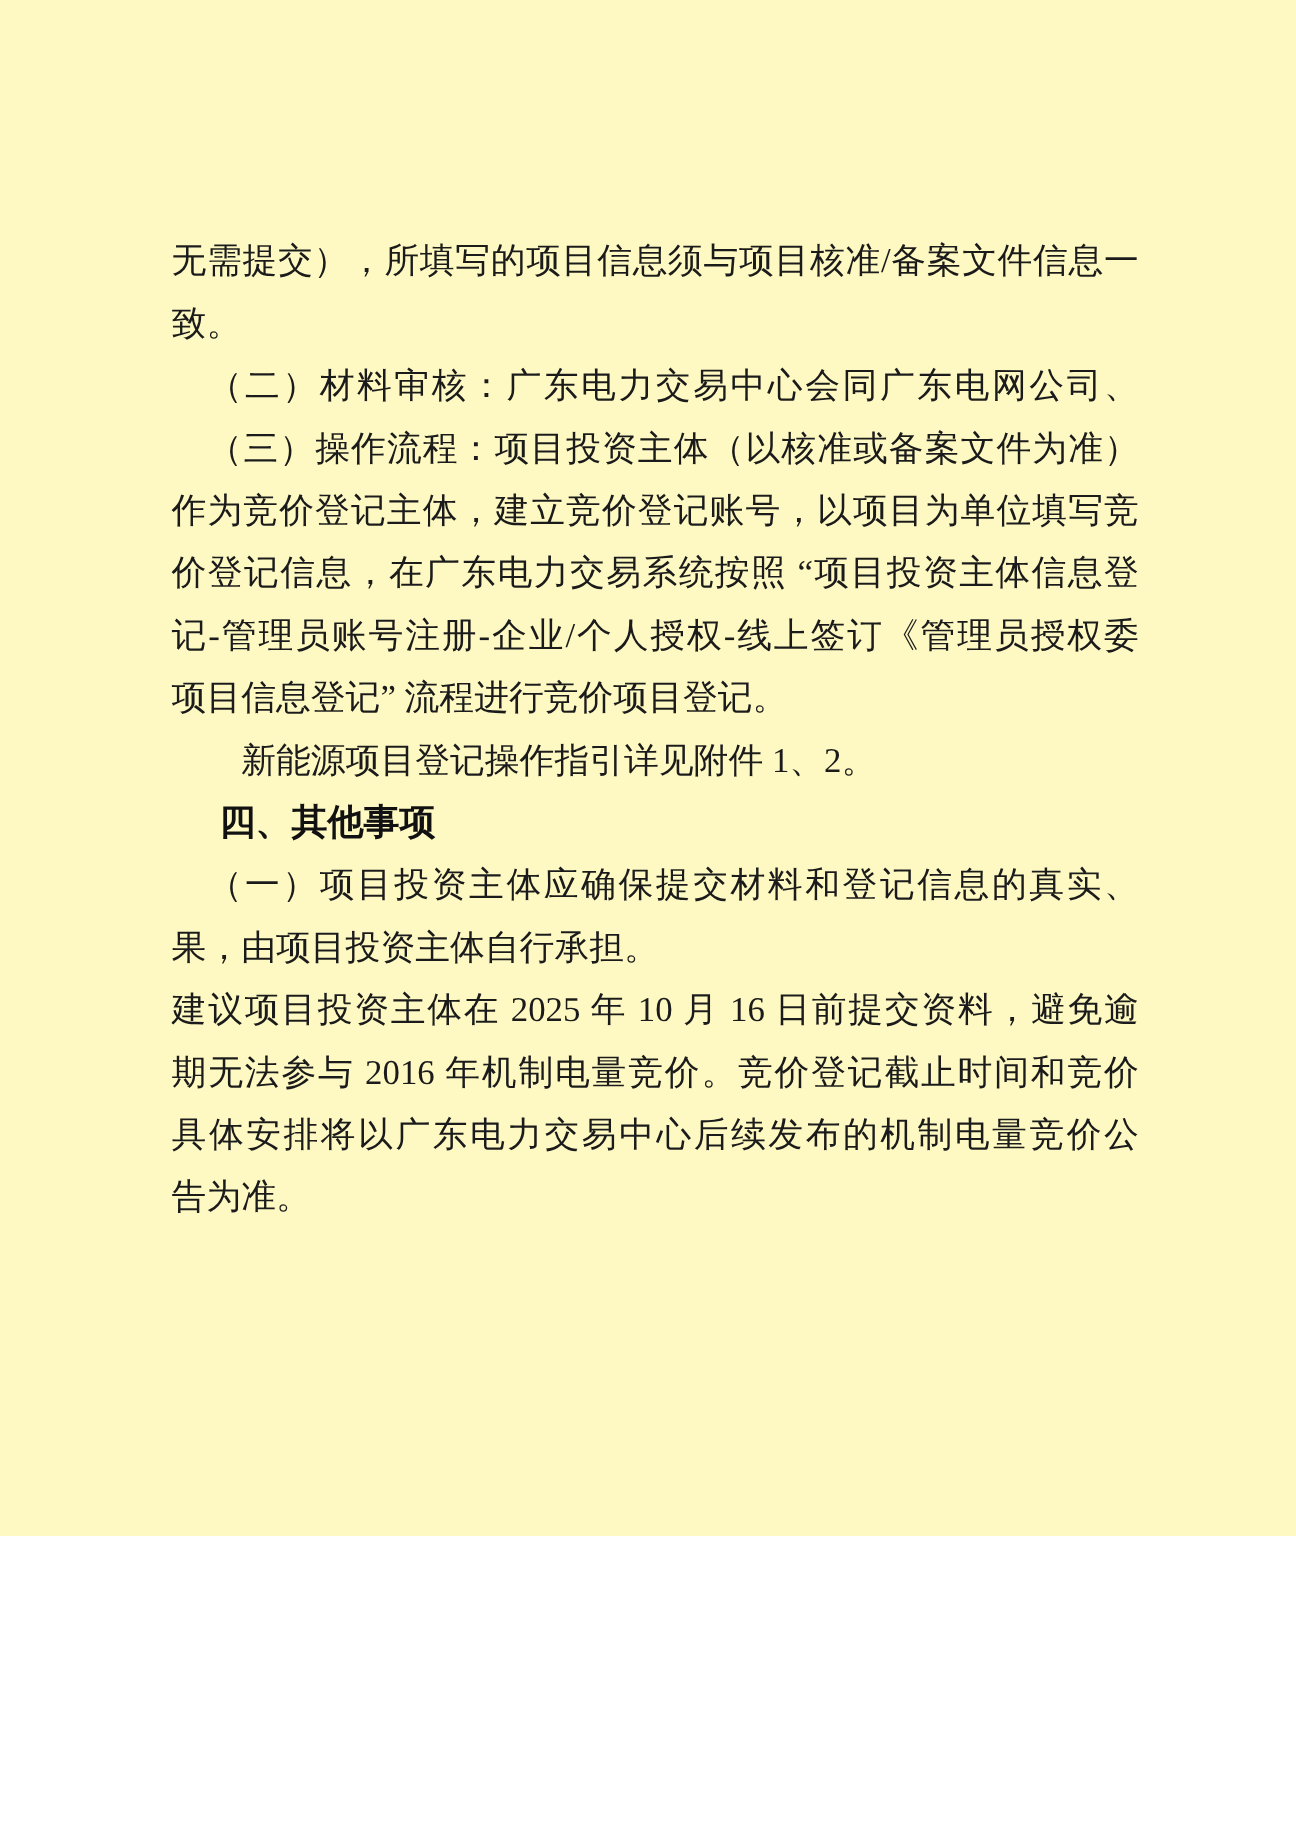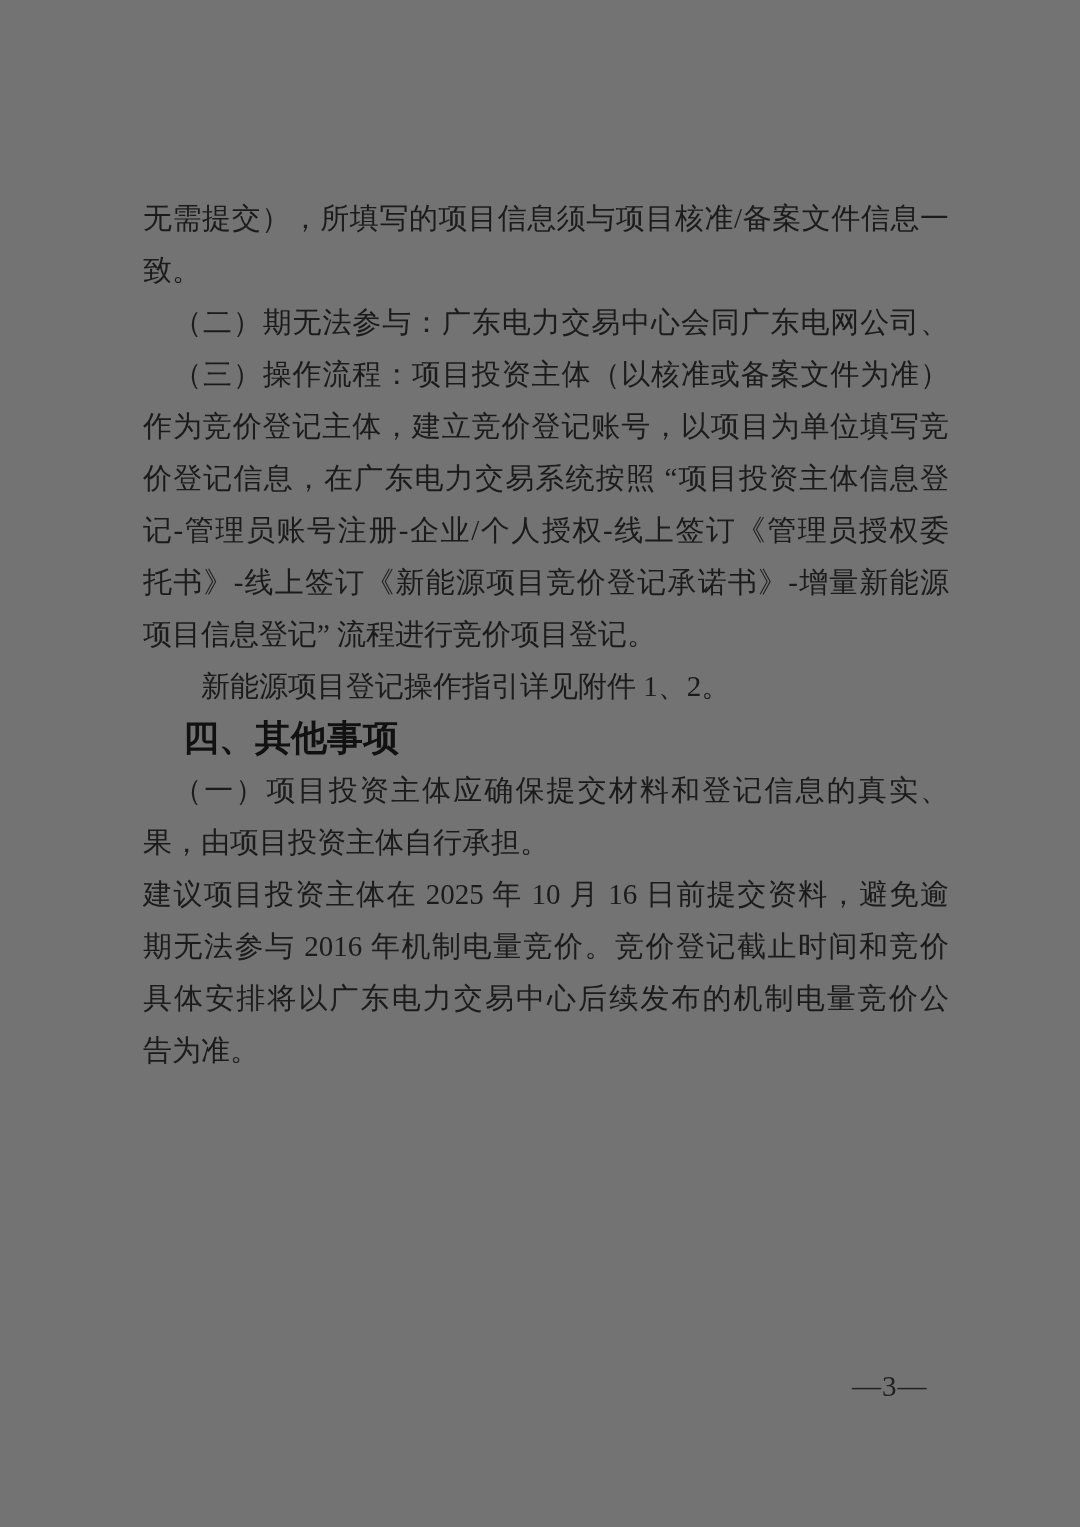--- a/index.html
+++ b/index.html
@@ -3,22 +3,22 @@
 <meta charset="utf-8">
 <style>
   html, body {
     margin: 0;
     padding: 0;
     background: #ffffff;
   }
   .page {
     position: relative;
     width: 1080px;
-    height: 1527px;
-    background: #737373;
+    height: 1280px;
+    background: #fef9c3;
     overflow: hidden;
   }
   .content {
     position: absolute;
     left: 143px;
     top: 192px;
     width: 806px;
   }
   .ln {
     font-family: "Liberation Serif", serif;
@@ -35,21 +35,21 @@
     text-align-last: justify;
   }
   
   .ip { text-indent: 30px; }
   
   .i2 { text-indent: 58px; }
   
   .hd {
     font-family: "Liberation Sans", sans-serif;
     font-weight: 700;
-    font-size: 36px;
+    font-size: 30px;
     text-indent: 40px;
     color: #111111;
   }
   .pageno {
     position: absolute;
     left: 852px;
     top: 1366px;
     font-family: "Liberation Serif", serif;
     font-size: 29px;
     line-height: 40px;
@@ -57,26 +57,25 @@
     letter-spacing: 1px;
   }
 </style>
 </head>
 <body>
 
 <div class="page">
   <div class="content">
     <div class="ln j">无需提交），所填写的项目信息须与项目核准/备案文件信息一</div>
     <div class="ln">致。</div>
-    <div class="ln j ip">（二）期无法参与：广东电力交易中心会同广东电网公司、</div>
+    <div class="ln j ip">（二）材料审核：广东电力交易中心会同广东电网公司、</div>
     <div class="ln j ip">（三）操作流程：项目投资主体（以核准或备案文件为准）</div>
     <div class="ln j">作为竞价登记主体，建立竞价登记账号，以项目为单位填写竞</div>
     <div class="ln j">价登记信息，在广东电力交易系统按照 “项目投资主体信息登</div>
     <div class="ln j">记-管理员账号注册-企业/个人授权-线上签订《管理员授权委</div>
-    <div class="ln j">托书》-线上签订《新能源项目竞价登记承诺书》-增量新能源</div>
     <div class="ln">项目信息登记” 流程进行竞价项目登记。</div>
     <div class="ln i2">新能源项目登记操作指引详见附件 1、2。</div>
     <div class="ln hd">四、其他事项</div>
     <div class="ln j ip">（一）项目投资主体应确保提交材料和登记信息的真实、</div>
     <div class="ln">果，由项目投资主体自行承担。</div>
     <div class="ln j">建议项目投资主体在 2025 年 10 月 16 日前提交资料，避免逾</div>
     <div class="ln j">期无法参与 2016 年机制电量竞价。竞价登记截止时间和竞价</div>
     <div class="ln j">具体安排将以广东电力交易中心后续发布的机制电量竞价公</div>
     <div class="ln">告为准。</div>
   </div>

